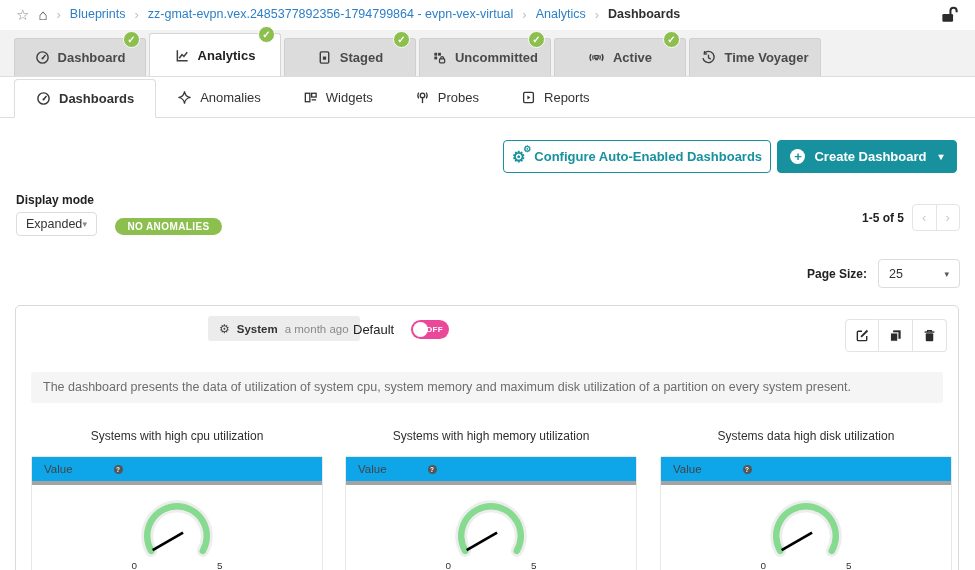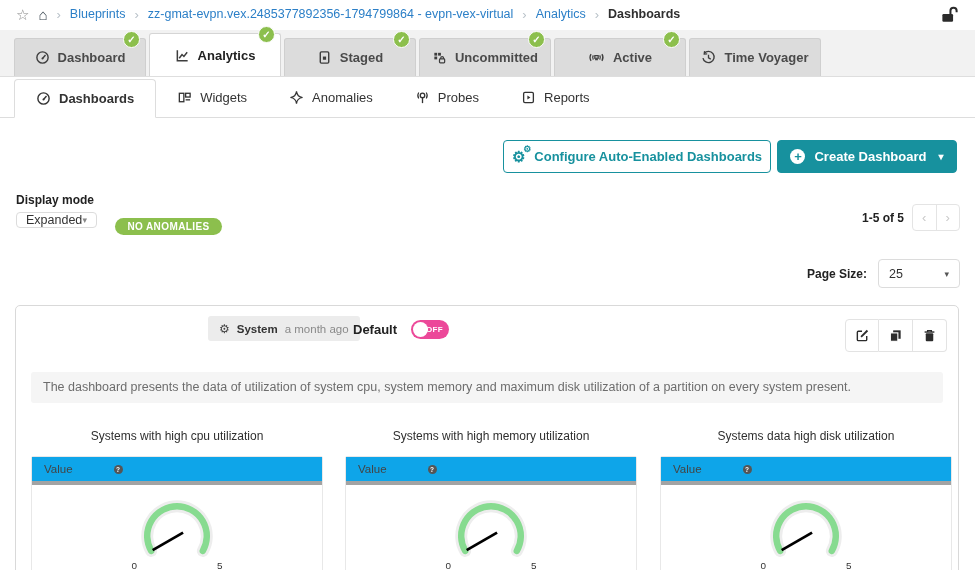--- a/index.html
+++ b/index.html
@@ -47,21 +47,21 @@
   .gears .g2 { position:absolute; top:-4px; right:-6px; font-size:9px; }
   .create-btn { position:absolute; top:140px; left:777px; width:180px; height:33px; background:#17919e;
                 border:1px solid #17919e; border-radius:4px; color:#fff; font-weight:bold; font-size:13px;
                 display:flex; align-items:center; justify-content:center; gap:9px; cursor:pointer; }
   .plus-circle { width:15px; height:15px; border-radius:50%; background:#fff; color:#17919e;
                  font-size:13px; font-weight:bold; line-height:15px; text-align:center; }
   .btn-caret { font-size:10px; margin-left:3px; }
 
   
   .dm-label { position:absolute; top:193px; left:16px; font-size:12px; font-weight:bold; color:#222; }
-  .dm-select { position:absolute; top:212px; left:16px; width:81px; height:16px; border:1px solid #dcdcdc;
+  .dm-select { position:absolute; top:212px; left:16px; width:81px; height:24px; border:1px solid #dcdcdc;
                border-radius:4px; background:#fff; display:flex; align-items:center; justify-content:space-between;
                padding:0 9px; font-size:12.5px; color:#333; cursor:pointer; }
   .dm-select .caret { color:#888; font-size:9px; }
   .noanom { position:absolute; top:218px; left:115px; width:107px; height:17px; background:#8cbf4d;
             border-radius:9px; color:#fff; font-size:10px; font-weight:bold; letter-spacing:.4px;
             display:flex; align-items:center; justify-content:center; }
   .pagetext { position:absolute; top:211px; left:838px; width:66px; text-align:right; font-size:12px;
               font-weight:bold; color:#222; }
   .pager { position:absolute; top:204px; left:912px; width:48px; height:27px; border:1px solid #e4e4e4;
            border-radius:4px; display:flex; background:#fff; }
@@ -78,21 +78,21 @@
   
   .card { position:absolute; top:305px; left:15px; width:944px; height:300px; border:1px solid #d9d9d9;
           border-radius:5px; background:#fff; }
   .card-title { position:absolute; top:13px; left:21px; font-size:15px; font-weight:bold; color:#2980c4;
                 cursor:pointer; }
   .meta-pill { position:absolute; top:10px; left:192px; height:25px; background:#ececec; border-radius:3px;
                display:flex; align-items:center; gap:7px; padding:0 11px; font-size:11.5px; }
   .meta-pill .gear { color:#444; font-size:12px; }
   .meta-origin { font-weight:bold; color:#333; }
   .meta-updated { color:#8a8a8a; }
-  .default-label { position:absolute; top:16px; left:337px; font-size:13px; font-weight:bold; color:#222; }
+  .default-label { position:absolute; top:16px; left:337px; font-size:13px; font-weight:normal; color:#222; }
   .toggle { position:absolute; top:14px; left:395px; width:38px; height:19px; background:#ec4899;
             border-radius:10px; cursor:pointer; }
   .toggle .knob { position:absolute; top:2px; left:2px; width:15px; height:15px; background:#fff;
                   border-radius:50%; }
   .toggle .tlabel { position:absolute; top:5px; right:6px; color:#fff; font-size:8px; font-weight:bold;
                     letter-spacing:.3px; }
   .card-actions { position:absolute; top:13px; right:11px; display:flex; }
   .abtn { width:34px; height:33px; background:#fff; border:1px solid #e3e3e3; display:flex;
           align-items:center; justify-content:center; cursor:pointer; color:#2b2b2b; }
   .abtn:first-child { border-radius:4px 0 0 4px; }
@@ -217,34 +217,34 @@
             <circle cx="8" cy="8" r="6" fill="none" stroke="currentColor" stroke-width="1.5"></circle>
             <line x1="8" y1="9" x2="11.2" y2="5.4" stroke="currentColor" stroke-width="1.5"></line>
             <circle cx="8" cy="9" r="1.1" fill="currentColor"></circle>
           </svg>
       </span>
       <span>Dashboards</span>
     </div>
     <div class="stab">
       <span class="ticon">
         <svg class="icon" width="15" height="15" viewBox="0 0 16 16">
+            <path d="M8 1.5 C8.4 5 11 7.6 14.5 8 C11 8.4 8.4 11 8 14.5 C7.6 11 5 8.4 1.5 8 C5 7.6 7.6 5 8 1.5 Z" fill="none" stroke="currentColor" stroke-width="1.3"></path>
+          </svg>
+      </span>
+      <span>Anomalies</span>
+    </div>
+    <div class="stab">
+      <span class="ticon">
+        <svg class="icon" width="15" height="15" viewBox="0 0 16 16">
             <rect x="2.5" y="3.5" width="4.8" height="9" fill="none" stroke="currentColor" stroke-width="1.4"></rect>
             <rect x="9.2" y="3.5" width="4.8" height="4" fill="none" stroke="currentColor" stroke-width="1.4"></rect>
             <line x1="9.2" y1="10.5" x2="14" y2="10.5" stroke="currentColor" stroke-width="1.4"></line>
           </svg>
       </span>
       <span>Widgets</span>
-    </div>
-    <div class="stab">
-      <span class="ticon">
-        <svg class="icon" width="15" height="15" viewBox="0 0 16 16">
-            <path d="M8 1.5 C8.4 5 11 7.6 14.5 8 C11 8.4 8.4 11 8 14.5 C7.6 11 5 8.4 1.5 8 C5 7.6 7.6 5 8 1.5 Z" fill="none" stroke="currentColor" stroke-width="1.3"></path>
-          </svg>
-      </span>
-      <span>Anomalies</span>
     </div>
     <div class="stab">
       <span class="ticon">
         <svg class="icon" width="15" height="15" viewBox="0 0 16 16">
             <circle cx="8" cy="5.8" r="2.4" fill="none" stroke="currentColor" stroke-width="1.4"></circle>
             <path d="M8 8.2 V14" stroke="currentColor" stroke-width="1.4"></path>
             <path d="M4 2.6 a5.8 5.8 0 0 0 0 6.4 M12 2.6 a5.8 5.8 0 0 1 0 6.4" fill="none" stroke="currentColor" stroke-width="1.2"></path>
           </svg>
       </span>
       <span>Probes</span>

